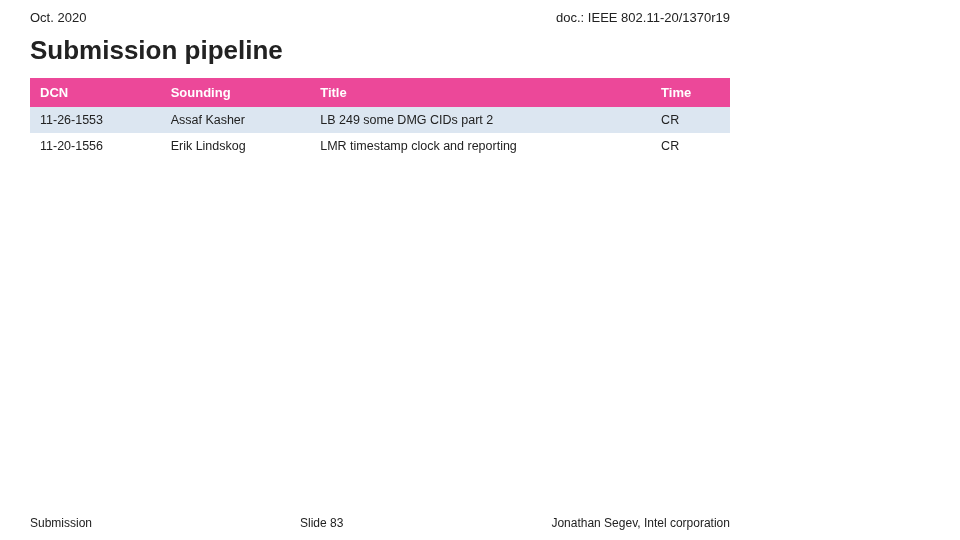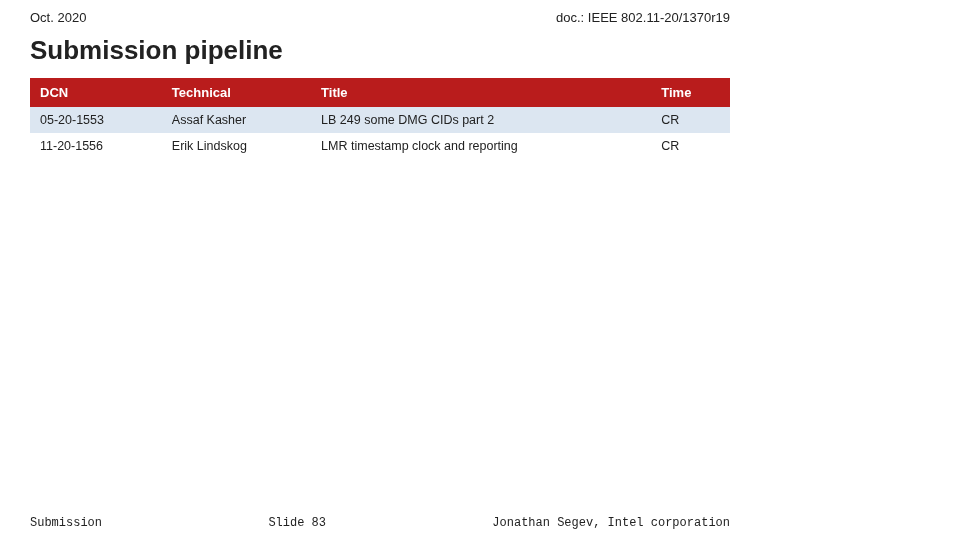--- a/index.html
+++ b/index.html
@@ -30,21 +30,21 @@
       text-align: left;
       font-size: 26px;
       font-weight: bold;
       margin: 6px 0 12px 0;
     }
     table {
       width: 100%;
       border-collapse: collapse;
     }
     thead tr {
-      background: #b91c1c;
+      background: #ec4899;
       color: #fff;
     }
     thead th {
       padding: 7px 10px;
       text-align: left;
       font-size: 13px;
       font-weight: bold;
     }
     tbody tr:nth-child(odd) {
       background: #dce6f1;
@@ -58,46 +58,45 @@
       vertical-align: top;
     }
     .footer {
       display: flex;
       justify-content: space-between;
       align-items: flex-start;
       margin-top: auto;
       padding: 8px 0 10px 0;
       font-size: 12px;
       color: #222;
-      font-family: Liberation Mono, monospace;
     }
   </style>
 </head>
 <body>
 
 <div class="page">
   <div class="top-bar">
     <span>Oct. 2020</span>
     <span>doc.: IEEE 802.11-20/1370r19</span>
   </div>
 
   <div class="page-title">Submission pipeline</div>
 
   <table>
     <thead>
       <tr>
         <th>DCN</th>
-        <th>Technical</th>
+        <th>Sounding</th>
         <th>Title</th>
         <th>Time</th>
       </tr>
     </thead>
     <tbody id="table-body">
     <tr>
-          <td>05-20-1553</td>
+          <td>11-26-1553</td>
           <td>Assaf Kasher</td>
           <td>LB 249 some DMG CIDs part 2</td>
           <td>CR</td>
         </tr>
         <tr>
           <td>11-20-1556</td>
           <td>Erik Lindskog</td>
           <td>LMR timestamp clock and reporting</td>
           <td>CR</td>
         </tr>

